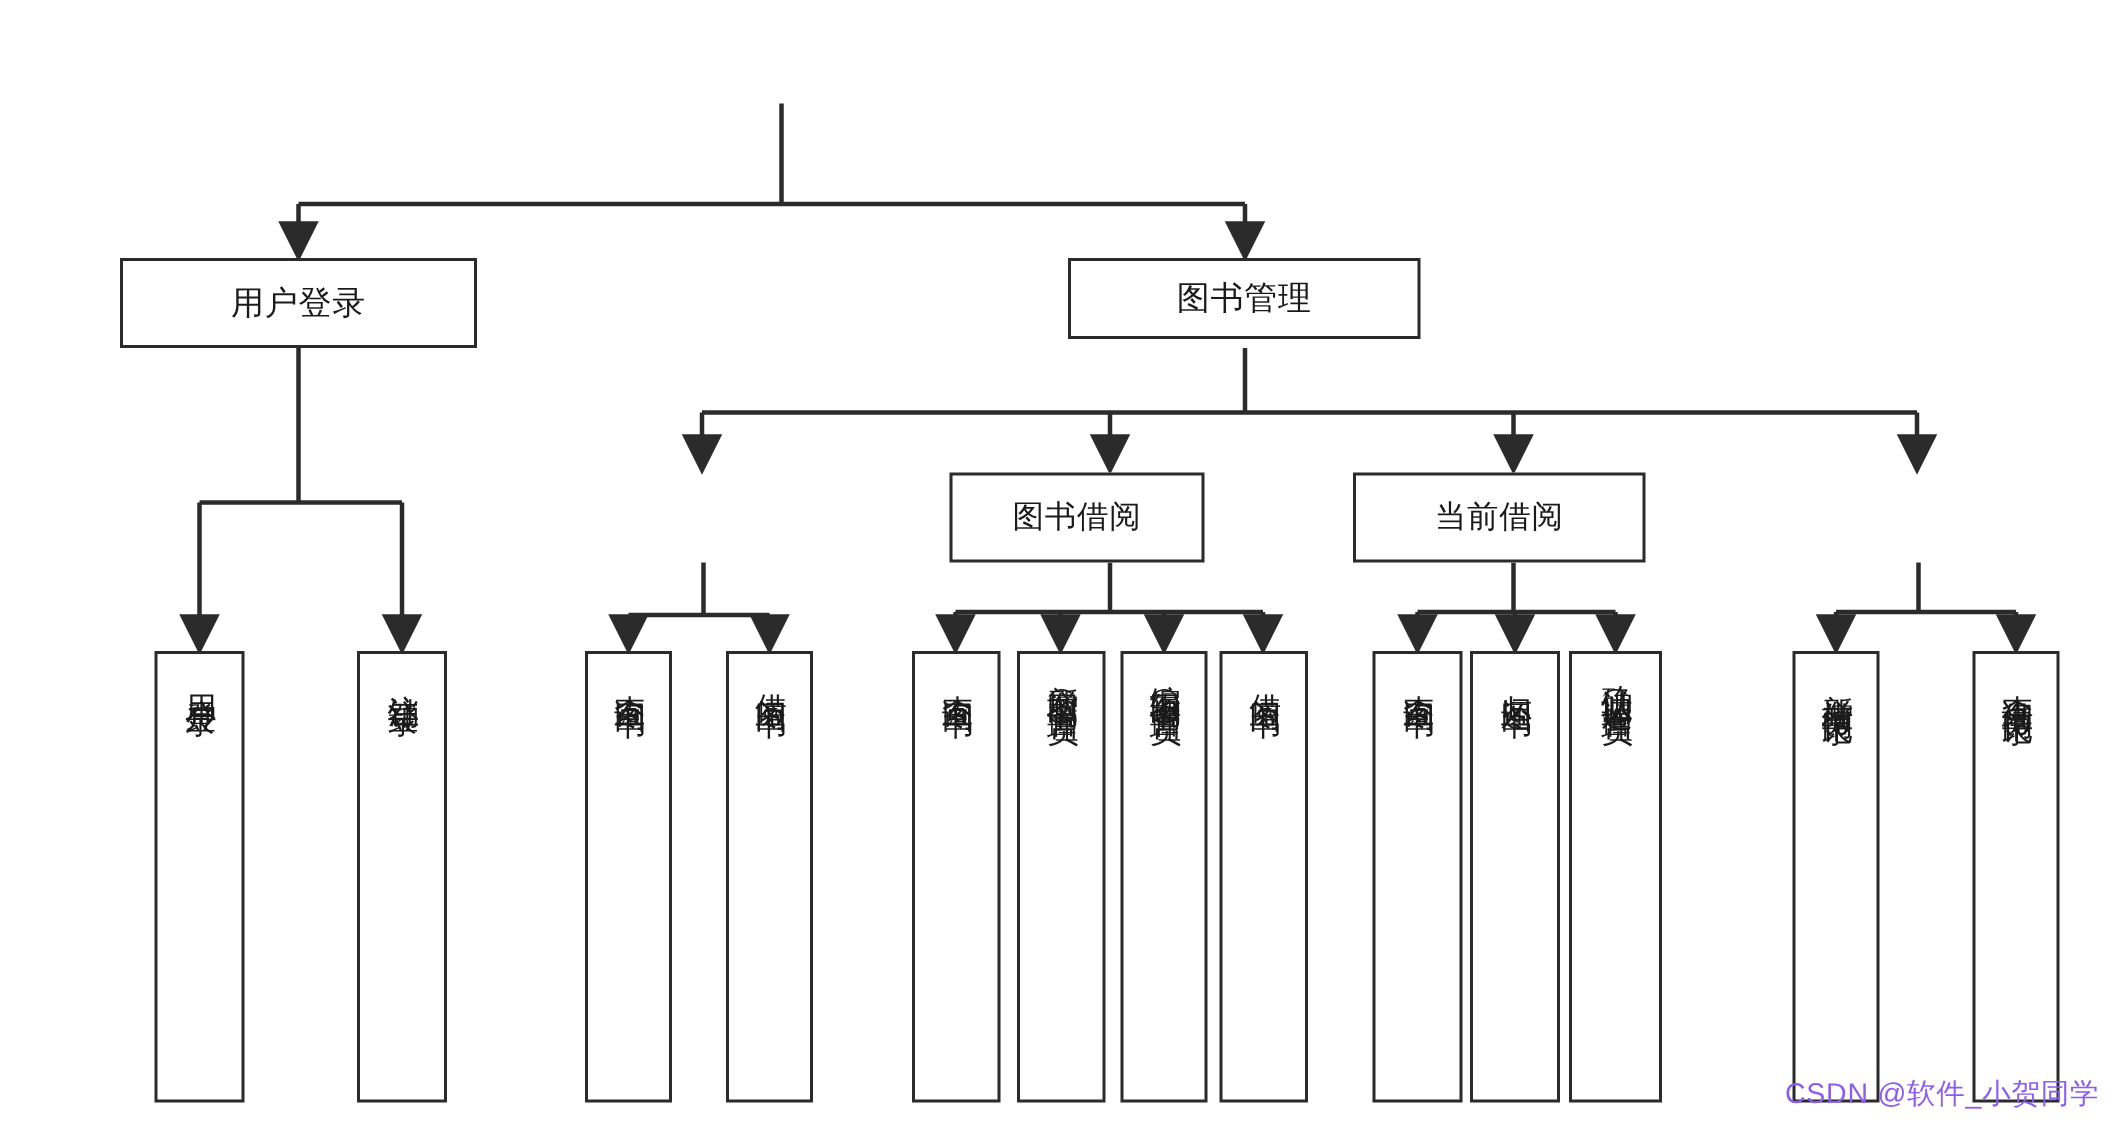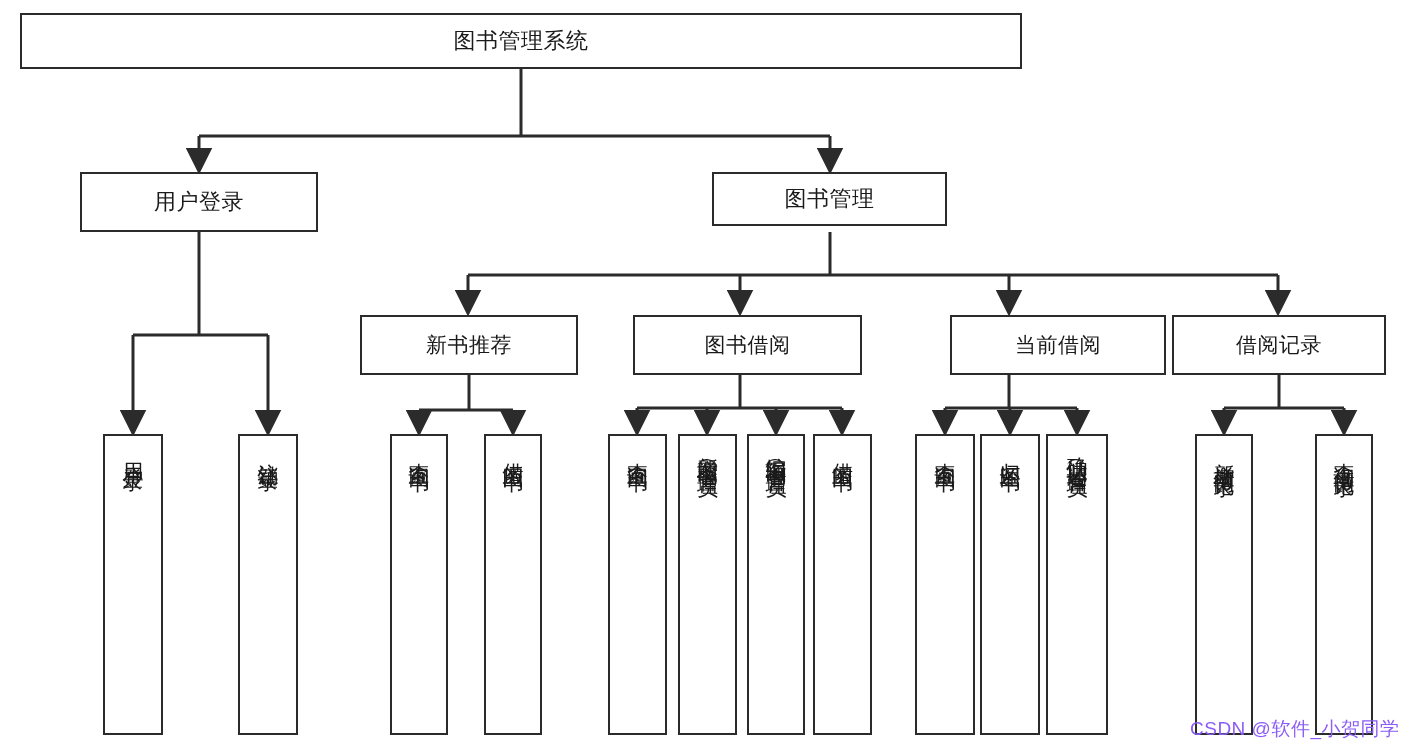--- a/index.html
+++ b/index.html
@@ -118,42 +118,33 @@
       <path d="M 1010,408 L 1010,414" marker-end="url(#arrow)"></path>
       <path d="M 1077,408 L 1077,414" marker-end="url(#arrow)"></path>
 
       <path d="M 1279,375 L 1279,408"></path>
       <path d="M 1224,408 L 1344,408"></path>
       <path d="M 1224,408 L 1224,414" marker-end="url(#arrow)"></path>
       <path d="M 1344,408 L 1344,414" marker-end="url(#arrow)"></path>
     </g>
   </svg>
 
-  <div class="node root" style="left:20px; top:13px; width:1002px; height:56px;">
-    <span class="label">图书管理系统</span>
-  </div>
 
   <div class="node l1" style="left:80px; top:172px; width:238px; height:60px;">
     <span class="label">用户登录</span>
   </div>
   <div class="node l1" style="left:712px; top:172px; width:235px; height:54px;">
     <span class="label">图书管理</span>
   </div>
 
-  <div class="node l2" style="left:360px; top:315px; width:218px; height:60px;">
-    <span class="label">新书推荐</span>
-  </div>
-  <div class="node l2" style="left:633px; top:315px; width:229px; height:60px;">
+  <div class="node l2" style="left:633px; top:315px; width:170px; height:60px;">
     <span class="label">图书借阅</span>
   </div>
-  <div class="node l2" style="left:902px; top:315px; width:216px; height:60px;margin-left:48px;">
+  <div class="node l2" style="left:902px; top:315px; width:195px; height:60px;">
     <span class="label">当前借阅</span>
-  </div>
-  <div class="node l2" style="left:1172px; top:315px; width:214px; height:60px;">
-    <span class="label">借阅记录</span>
   </div>
 
   <div class="node vertical" style="left:103px; top:434px; width:60px; height:301px;">
     <span class="label">用户登录</span>
   </div>
   <div class="node vertical" style="left:238px; top:434px; width:60px; height:301px;">
     <span class="label">注销登录</span>
   </div>
   <div class="node vertical" style="left:390px; top:434px; width:58px; height:301px;">
     <span class="label">查询图书</span>

